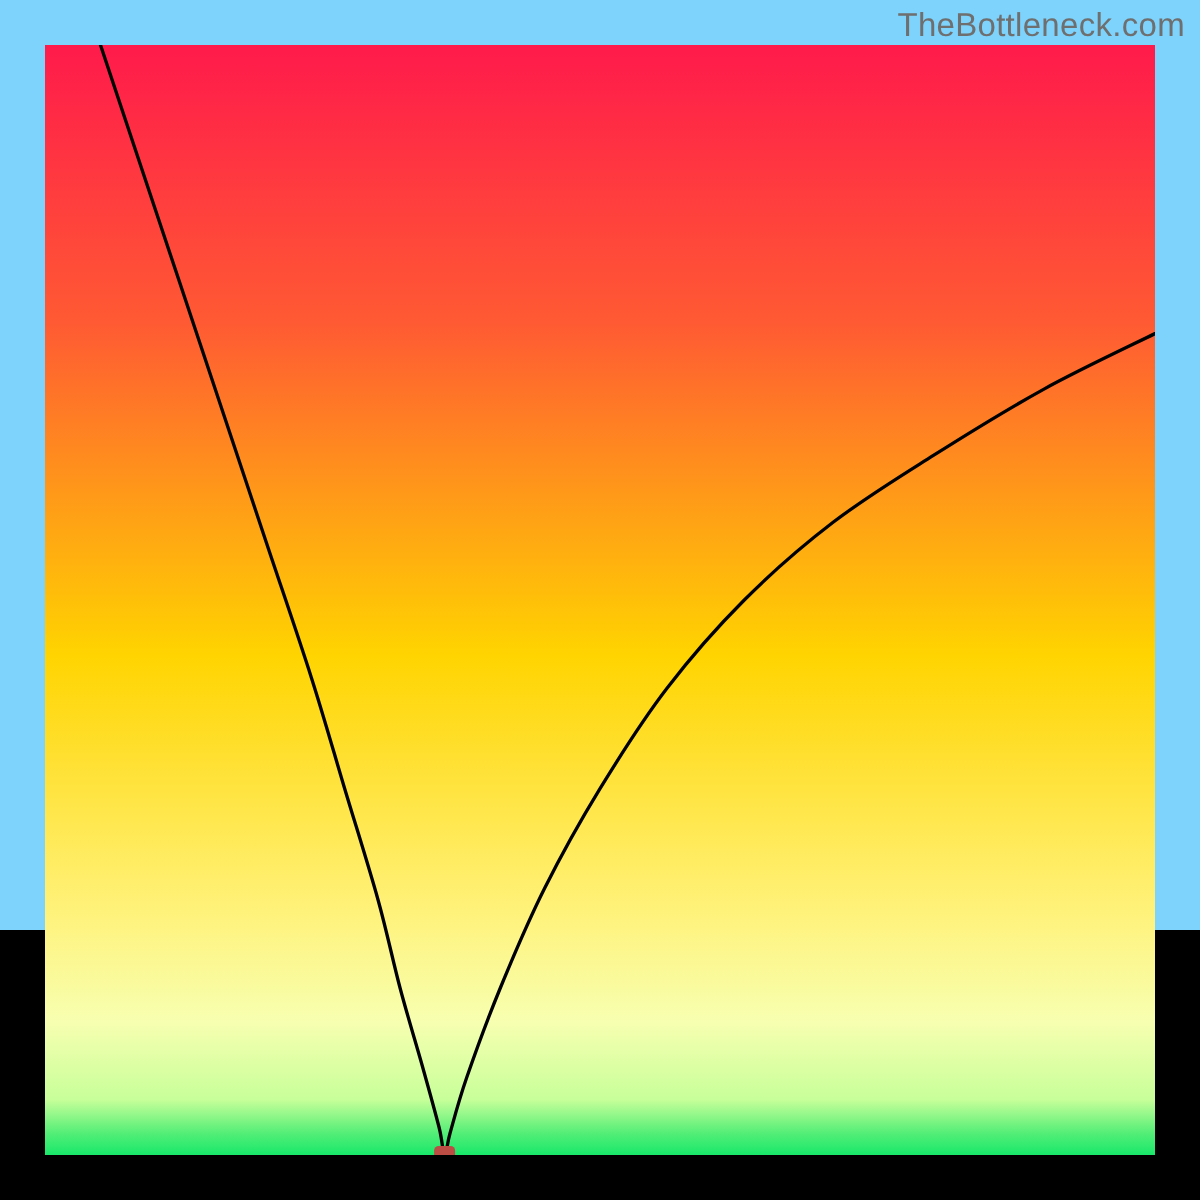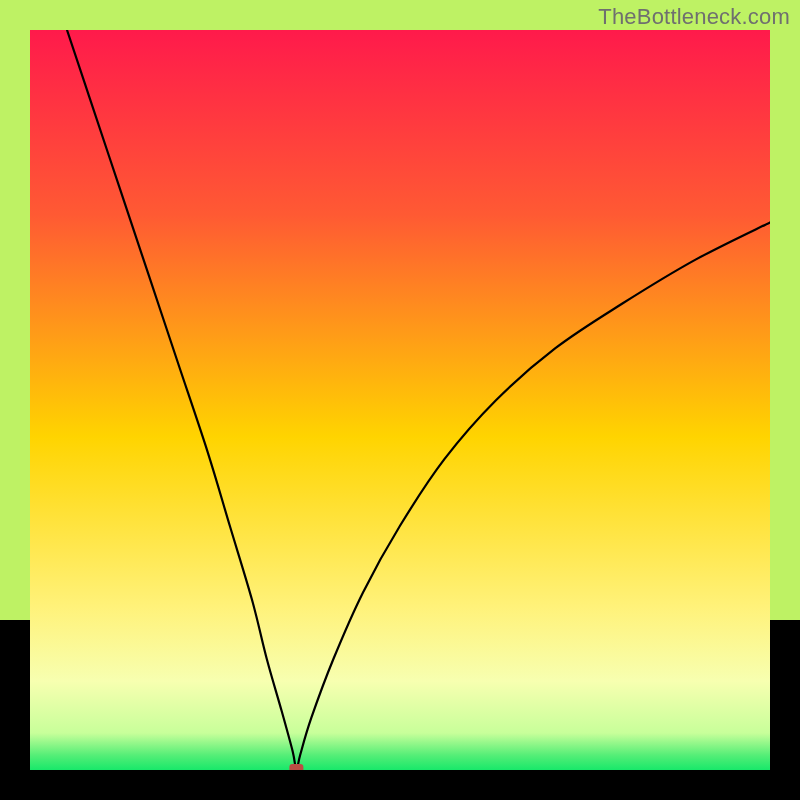--- a/index.html
+++ b/index.html
@@ -10,21 +10,21 @@
     background: #000;
     overflow: hidden;
     font-family: Arial, Helvetica, sans-serif;
   }
   .frame {
     position: absolute;
     top: 0;
     left: 0;
     width: 800px;
     height: 620px;
-    background: #bef264;
+    background: #7dd3fc;
   }
   .plot-area {
     position: absolute;
     top: 30px;
     left: 30px;
     width: 740px;
     height: 740px;
     overflow: hidden;
   }
   .gradient {

